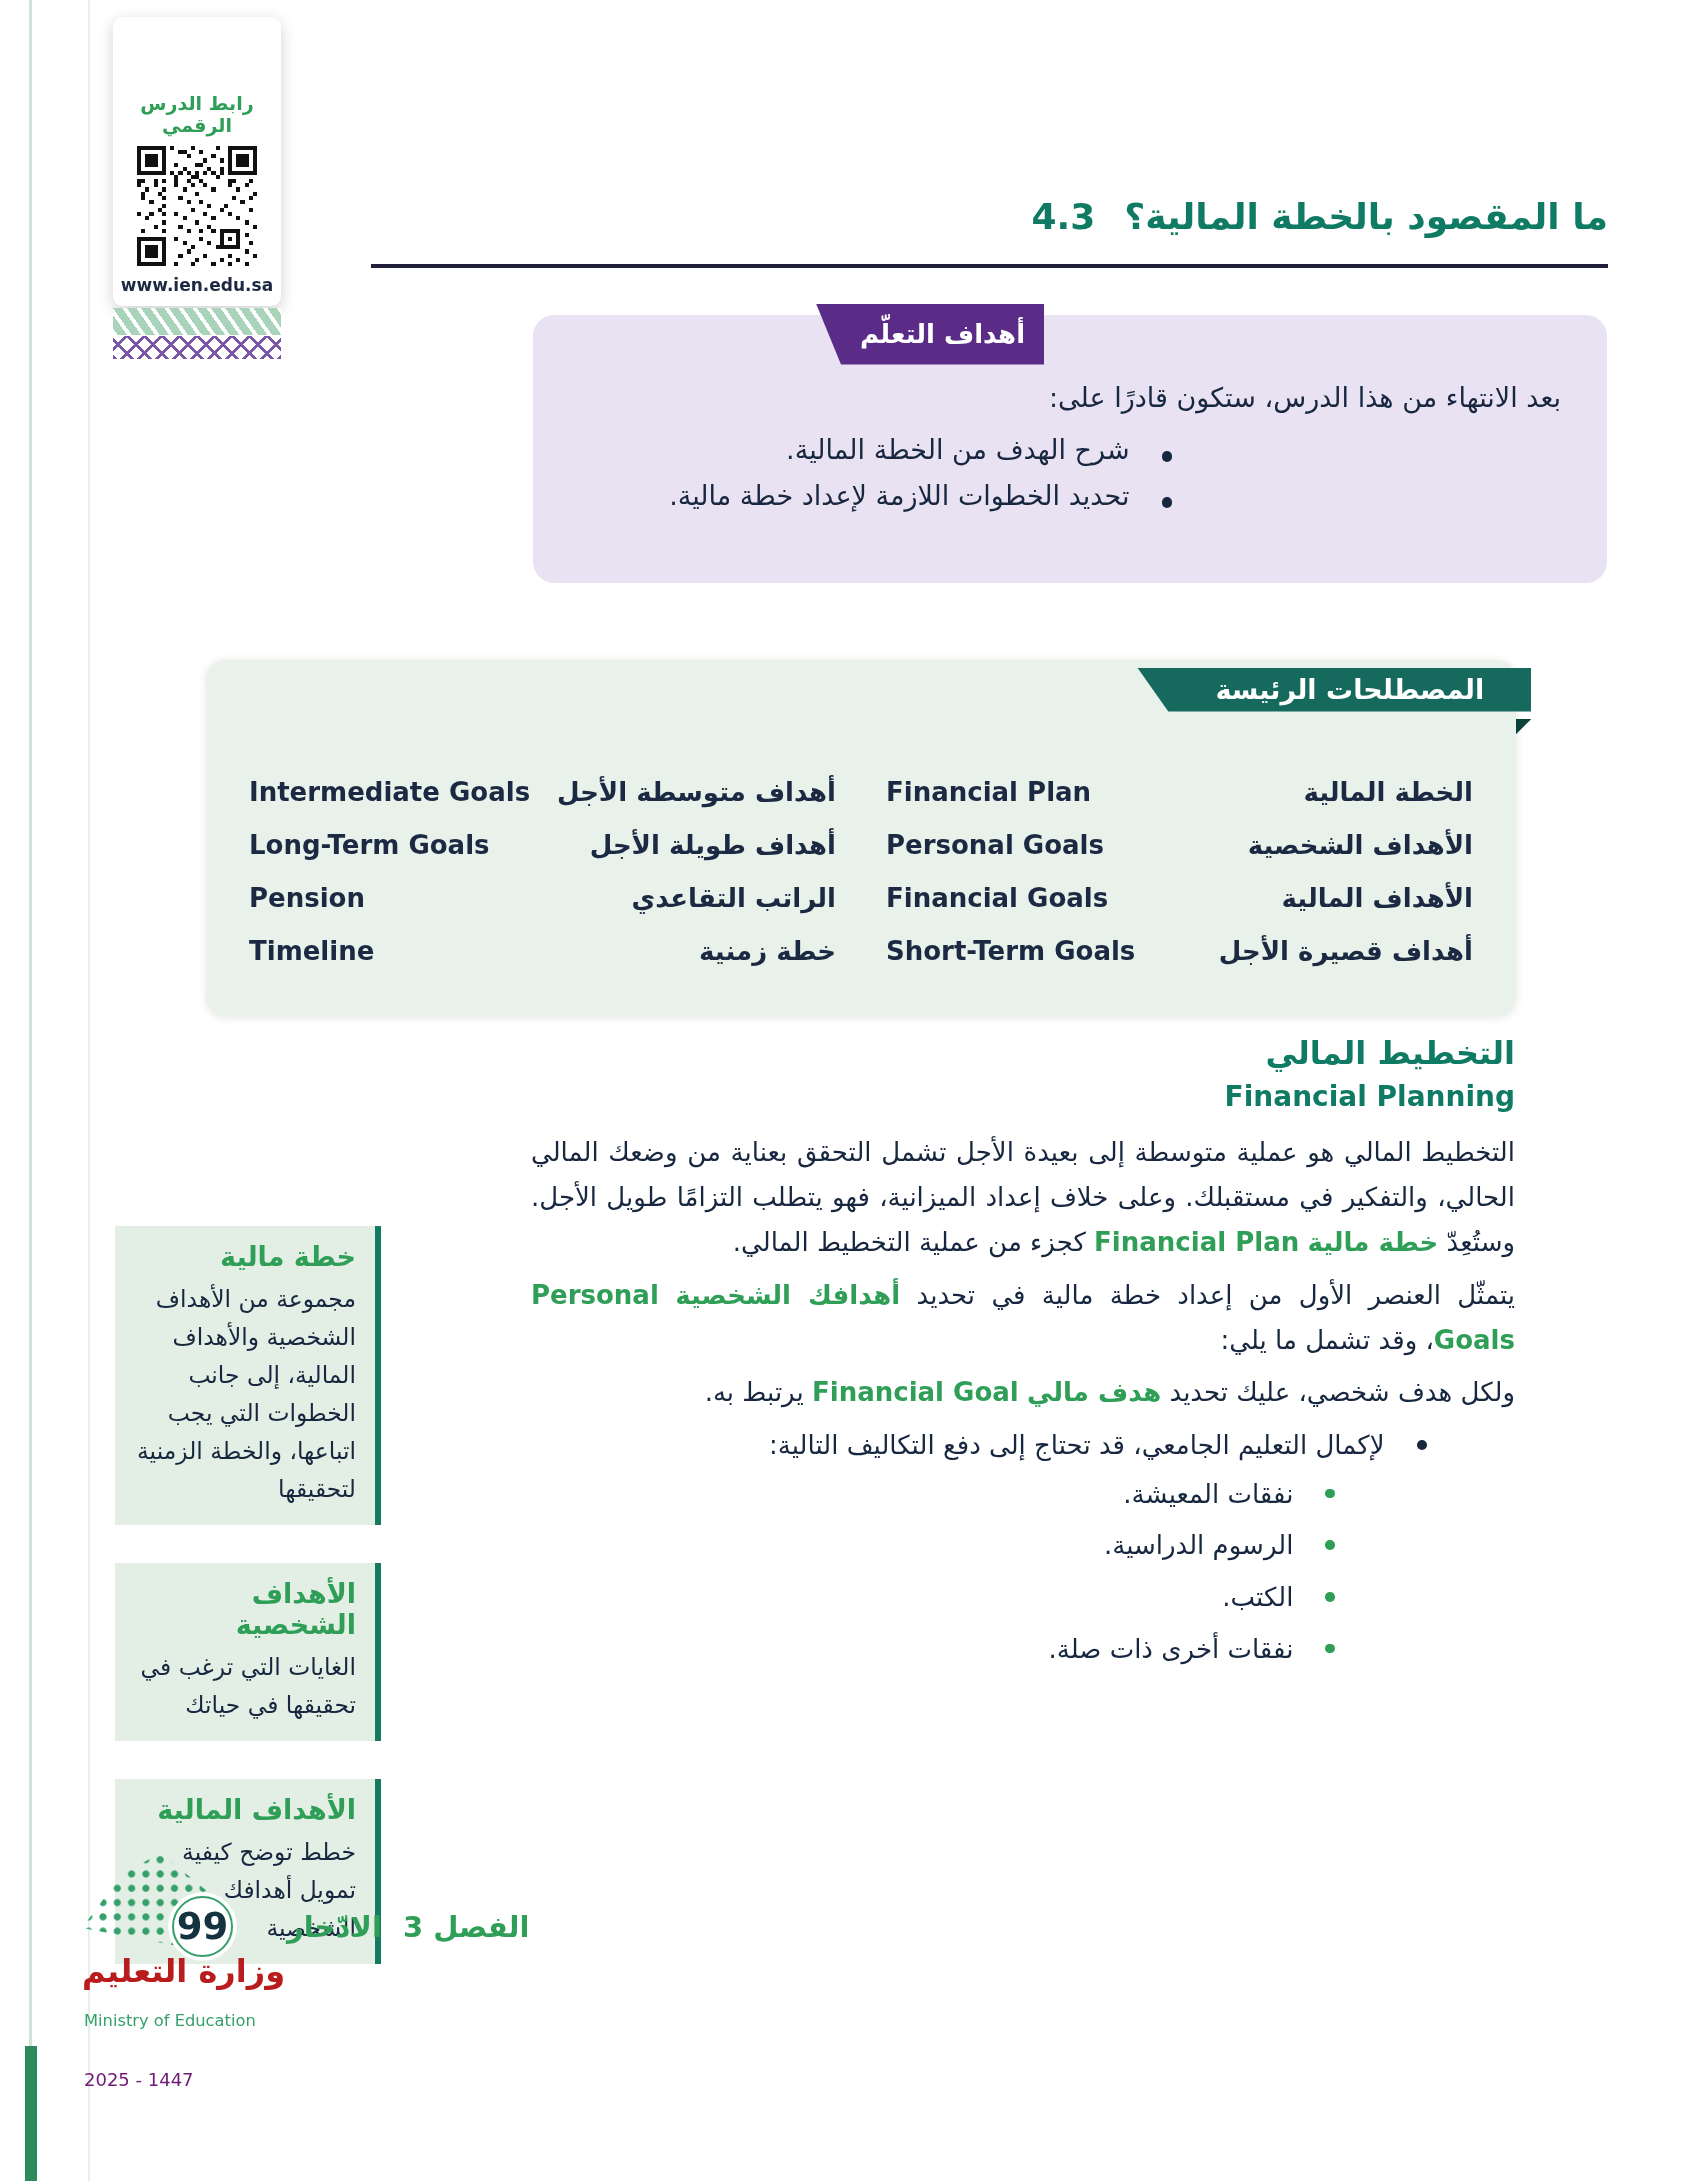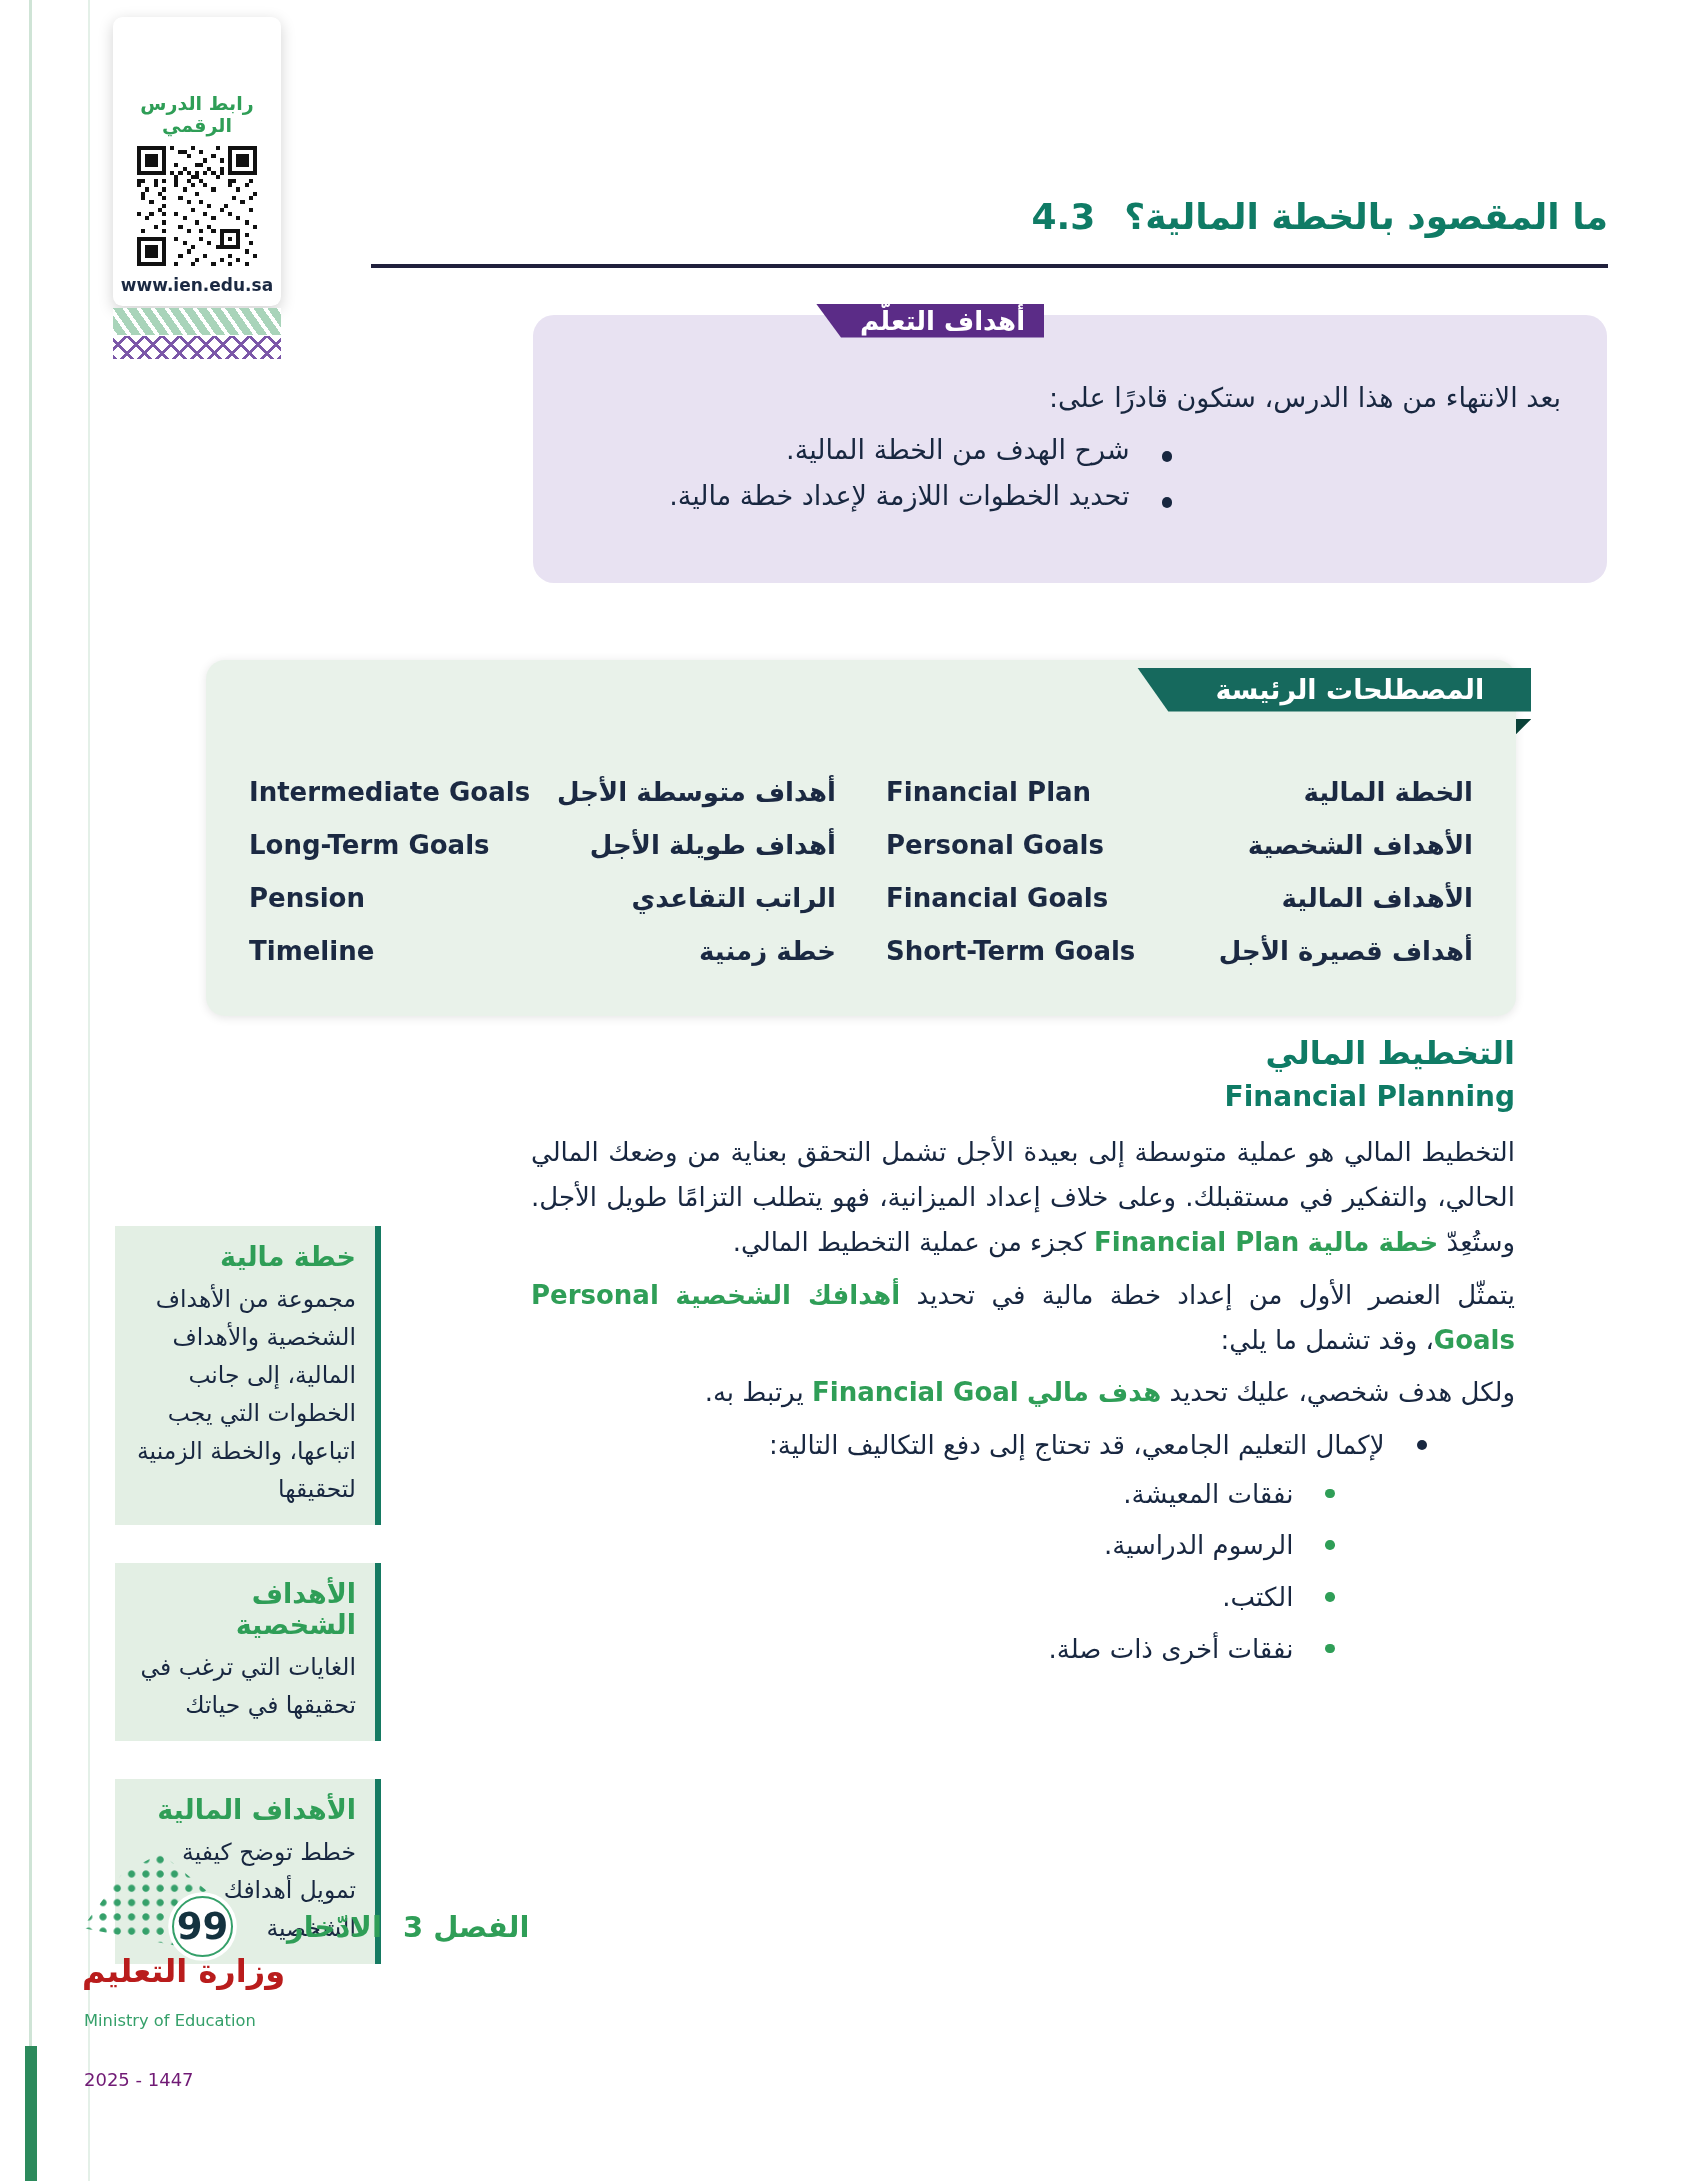--- a/index.html
+++ b/index.html
@@ -24,21 +24,21 @@
                                     repeating-linear-gradient(-45deg,#7b57a8 0 2.9px,transparent 2.9px 12.4px); }
 
   
   .lesson-title { position:absolute; top:180px; right:84px; display:flex; direction:ltr; align-items:center; gap:29px;
                   color:#0f7b65; font-weight:700; font-size:36px;margin-top:16px; }
   .title-rule { position:absolute; left:371px; top:264px; width:1237px; height:3.8px; background:#20203c; }
 
   
   .objectives { position:absolute; left:533px; top:315px; width:1074px; height:268px;
                 background:#e8e2f2; border-radius:21px; }
-  .obj-ribbon { position:absolute; top:-11.5px; left:283px; width:228px; height:34px; background:#5b2c87;
+  .obj-ribbon { position:absolute; top:-11.5px; left:283px; width:228px; height:61px; background:#5b2c87;
                 clip-path:polygon(0 0,100% 0,100% 100%,25px 100%);
                 display:flex; align-items:center; justify-content:center; padding-left:25px;
                 color:#fff; font-weight:700; font-size:26px; }
   .obj-intro { margin:67px 46px 0 38px; direction:rtl; text-align:right; font-size:27px; color:#182740; }
   .blist { list-style:none; }
   .blist li { display:flex; gap:32px; align-items:flex-start; }
   .dot { flex:0 0 auto; width:10.5px; height:10.5px; border-radius:50%; background:#182740; margin-top:17px; }
   .obj-list { direction:rtl; margin-top:21px; padding-right:435px; font-size:27px; color:#182740; }
   .obj-list li { margin-bottom:15.3px; }
 

